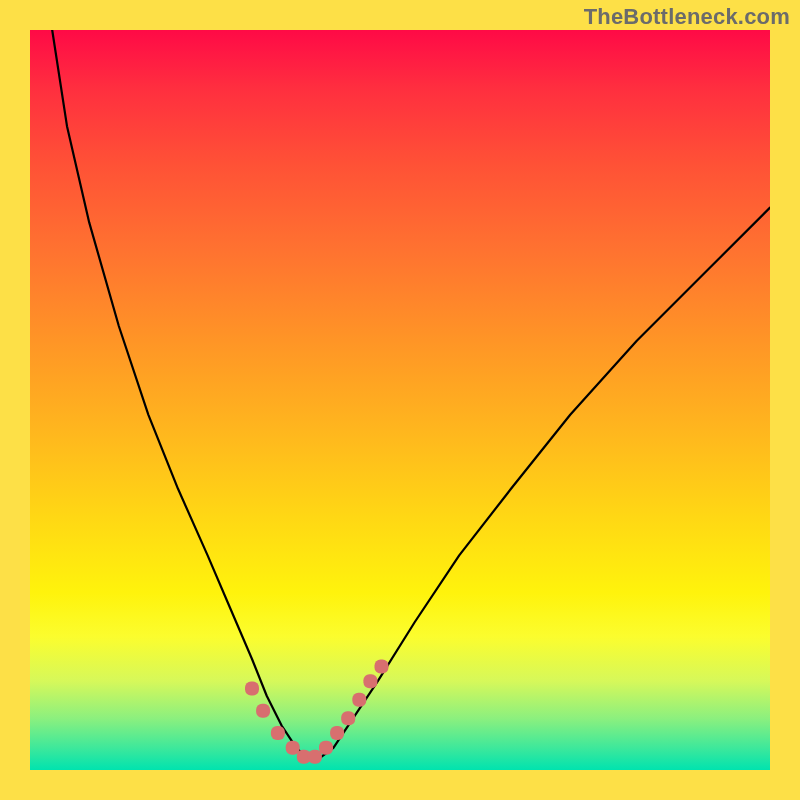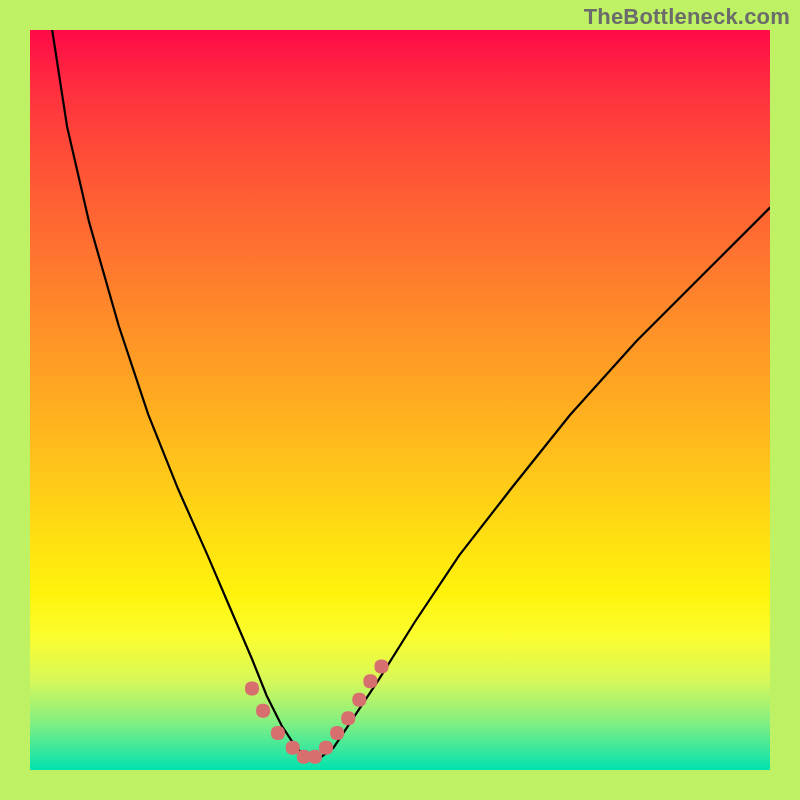--- a/index.html
+++ b/index.html
@@ -8,21 +8,21 @@
     width: 800px;
     height: 800px;
     background: #000;
     overflow: hidden;
     font-family: Arial, Helvetica, sans-serif;
   }
   .stage {
     position: relative;
     width: 800px;
     height: 800px;
-    background: #bef264;
+    background: #fde047;
   }
   .plot {
     position: absolute;
     left: 30px;
     top: 30px;
     width: 740px;
     height: 740px;
     
     background: linear-gradient(
       to bottom,

